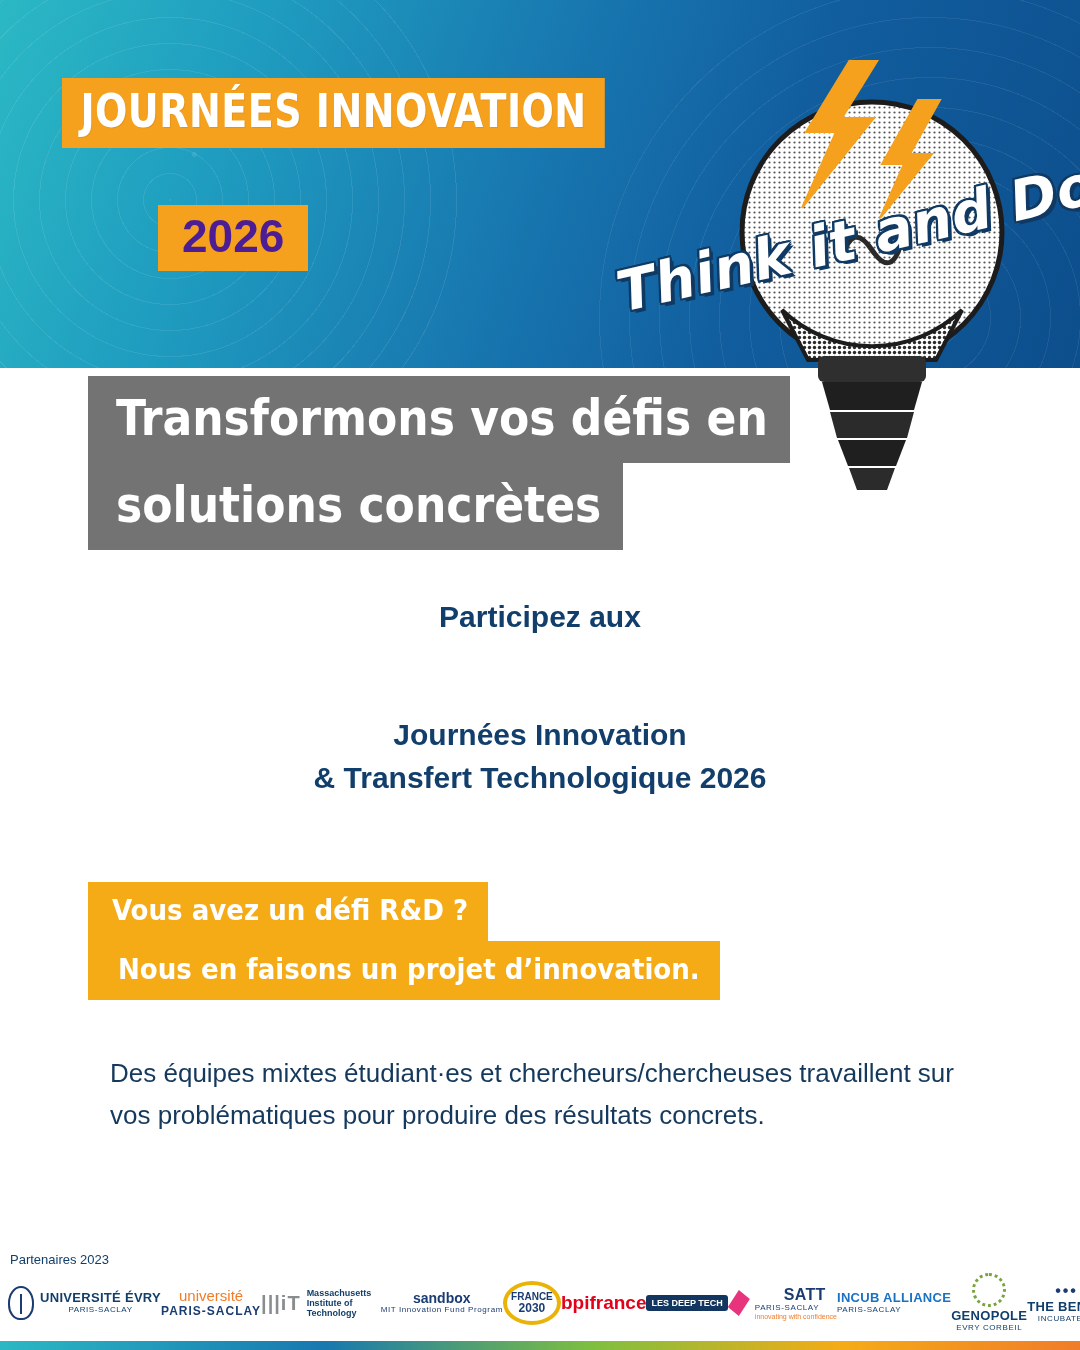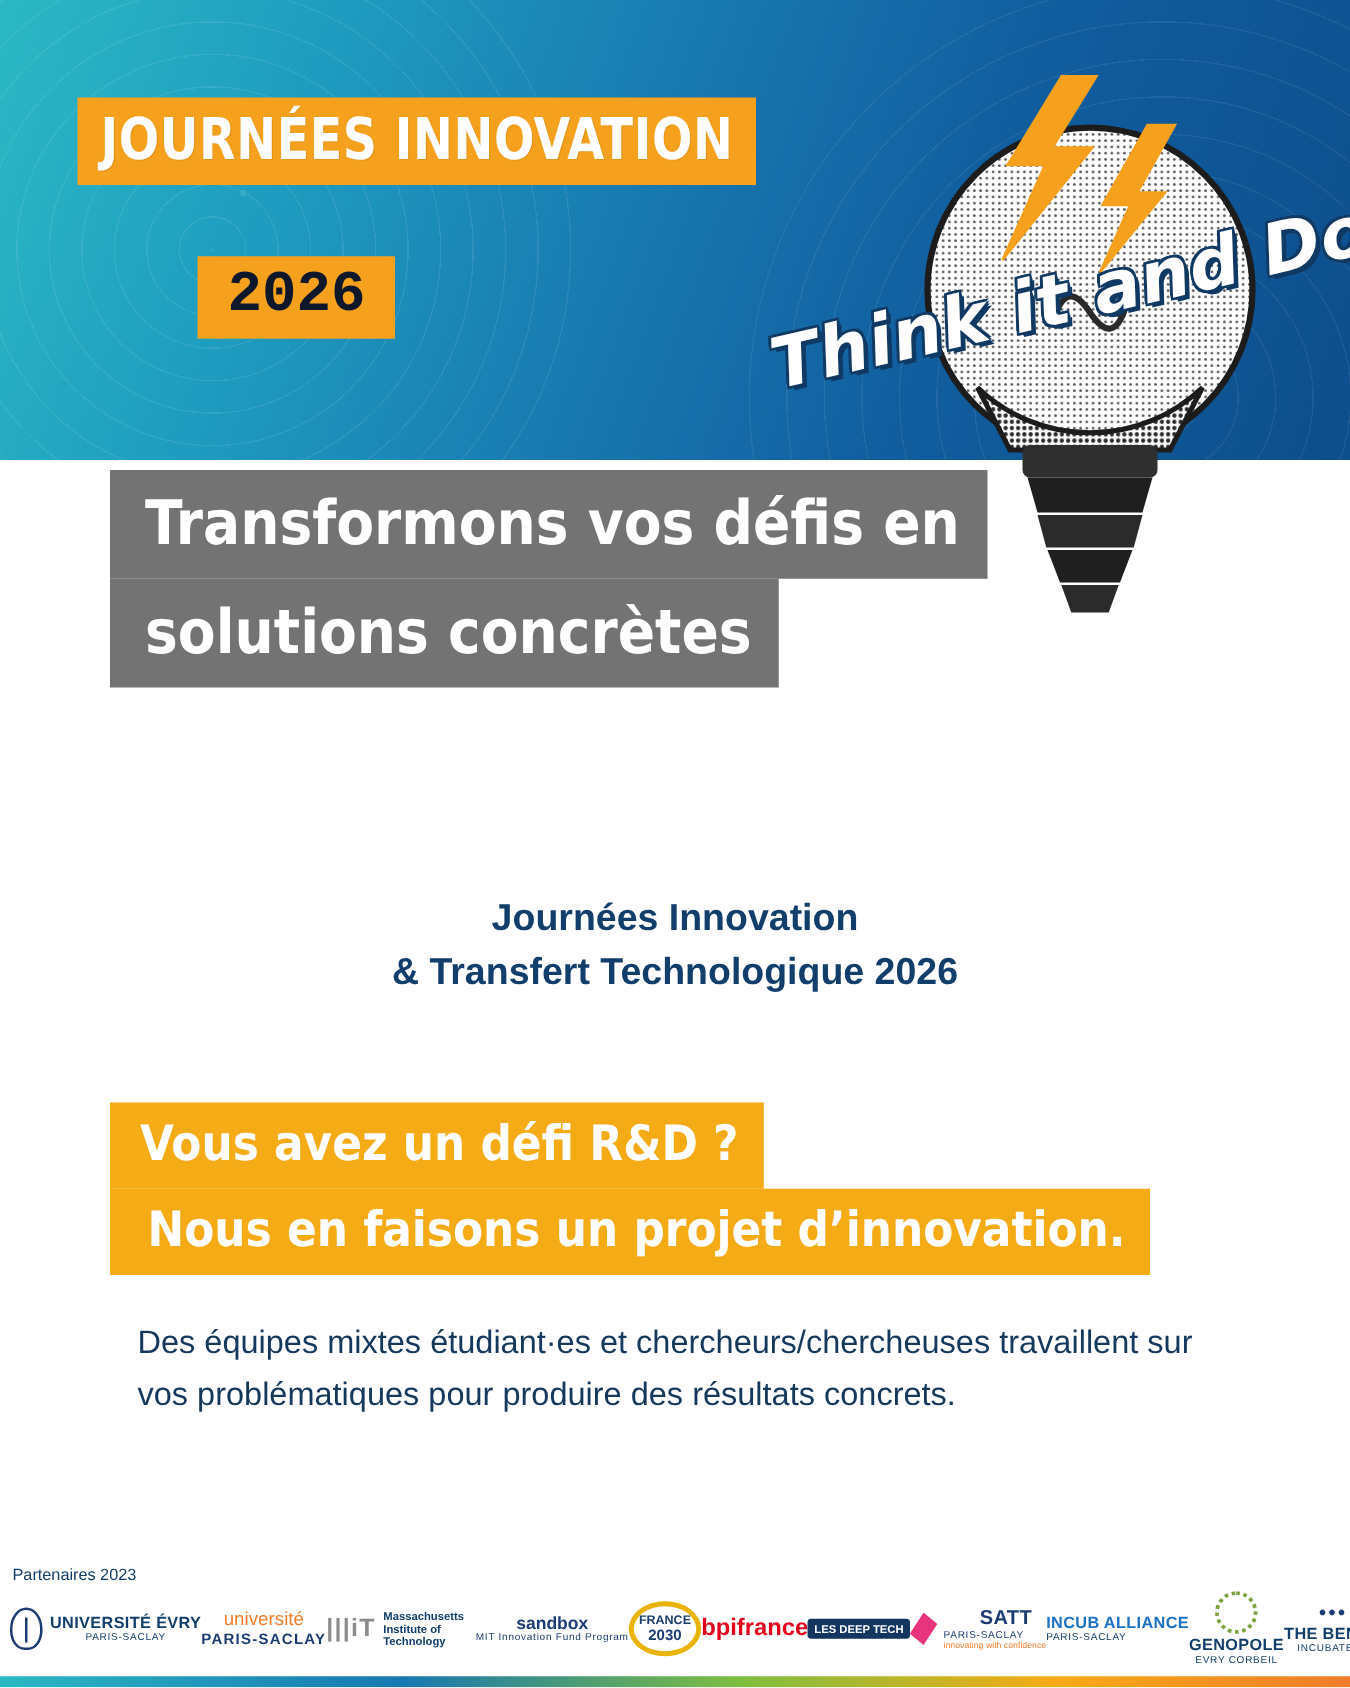--- a/index.html
+++ b/index.html
@@ -67,25 +67,25 @@
     transform: scaleX(0.92);
     transform-origin: left center;
     white-space: nowrap;
     text-shadow: 1px 1px 0 rgba(0,0,0,0.07);
   }
   .title-year {
     position: absolute;
     left: 158px; top: 205px;
     background: #f5a11d;
     padding: 8px 24px 12px 24px;
-    color: #0f172a;
+    color: #4c1d95;
     font-size: 46px;
     font-weight: bold;
     line-height: 1;
-    font-family: Liberation Mono, monospace;
+    font-family: Liberation Sans, sans-serif;
     white-space: nowrap;
   }
 
   
   .bulb {
     position: absolute;
     right: 58px; top: 60px;
     width: 300px; height: 460px;
   }
   .bulb svg { width: 100%; height: 100%; display: block; }
@@ -149,21 +149,21 @@
 
   
   .rd-block {
     position: absolute;
     left: 88px; top: 882px;
   }
   .rd-line {
     display: table;
     background: #f5ab16;
     color: #ffffff;
-    font-size: 39px;
+    font-size: 29px;
     font-weight: bold;
     line-height: 1;
     padding: 14px 20px 16px 24px;
     font-family: "DejaVu Sans Condensed", "Liberation Sans Narrow", "Liberation Sans", sans-serif;
     white-space: nowrap;
   }
   .rd-line.second { padding-left: 30px; }
 
   
   .body-text {
@@ -291,20 +291,21 @@
     </svg>
   </div>
 
   <div class="slogan">Think it and Do it !</div>
 
   <div class="headline">
     <div class="headline-line">Transformons vos défis en</div>
     <div class="headline-line">solutions concrètes</div>
   </div>
 
+  <div class="participez">Participez aux</div>
   <div class="event-name">
     <div>Journées Innovation</div>
     <div>&amp; Transfert Technologique 2026</div>
   </div>
 
   <div class="rd-block">
     <div class="rd-line">Vous avez un défi R&amp;D ?</div>
     <div class="rd-line second">Nous en faisons un projet d’innovation.</div>
   </div>
 

